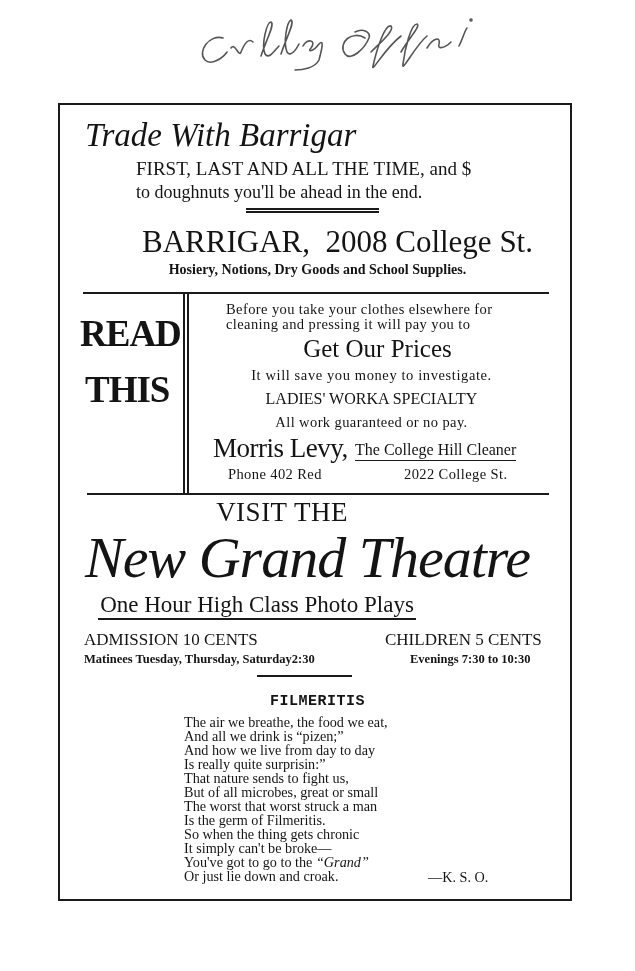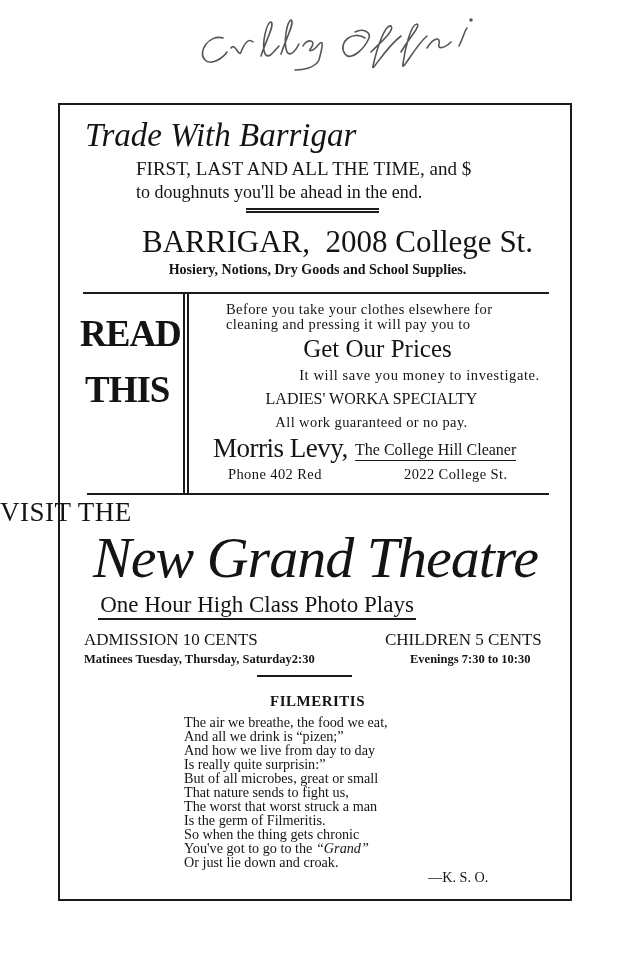--- a/index.html
+++ b/index.html
@@ -23,38 +23,38 @@
   .t-line2 { left:136px; top:182px; font-size:18px; white-space:nowrap; }
   .t-barrigar { left:0; width:635px; text-align:center; top:224px; font-size:31px; white-space:nowrap; }
   .t-hosiery { left:0; width:635px; text-align:center; top:262px; font-size:14px; font-weight:bold; white-space:nowrap; }
 
   .t-read { left:80px; top:312px; font-size:37px; font-weight:bold; white-space:nowrap; letter-spacing:-1px; }
   .t-this { left:85px; top:368px; font-size:37px; font-weight:bold; white-space:nowrap; letter-spacing:-1px; }
 
   .mono { font-family:"Liberation Serif", serif; }
   .t-before { left:226px; top:302px; font-size:14.5px; line-height:15px; white-space:nowrap; letter-spacing:0.4px; }
   .t-getprices { left:190px; width:363px; text-align:center; top:335px; font-size:25px; white-space:nowrap;padding-left:6px; }
-  .t-save { left:190px; width:363px; text-align:center; top:367px; font-size:14.5px; white-space:nowrap; letter-spacing:0.6px;padding-left:48px; }
+  .t-save { left:190px; width:363px; text-align:center; top:367px; font-size:14.5px; white-space:nowrap; letter-spacing:0.6px; }
   .t-ladies { left:190px; width:363px; text-align:center; top:390px; font-size:16px; white-space:nowrap; }
   .t-allwork { left:190px; width:363px; text-align:center; top:414px; font-size:14.5px; white-space:nowrap; letter-spacing:0.4px; }
   .t-morris { left:213px; top:433px; font-size:27px; white-space:nowrap; letter-spacing:-0.5px; }
   .t-cleaner { left:355px; top:441px; font-size:16px; white-space:nowrap; border-bottom:1.5px solid #1a1a1a; padding-bottom:1px; }
   .t-phone { left:228px; top:466px; font-size:14.5px; white-space:nowrap; letter-spacing:0.4px; }
   .t-addr { left:404px; top:466px; font-size:14.5px; white-space:nowrap; letter-spacing:0.4px;text-align:right; }
 
-  .t-visit { left:0; width:564px; top:497px; font-size:27px; white-space:nowrap; letter-spacing:0.5px; }
-  .t-theatre { left:0; width:615px; text-align:center; top:524px; font-size:58px; font-style:italic; white-space:nowrap; letter-spacing:-1px;margin-left:8px; }
+  .t-visit { left:0; width:564px; text-align:center; top:497px; font-size:27px; white-space:nowrap; letter-spacing:0.5px; }
+  .t-theatre { left:0; width:615px; text-align:center; top:524px; font-size:58px; font-style:italic; white-space:nowrap; letter-spacing:-1px; }
   .t-onehour { left:0; width:514px; text-align:center; top:592px; white-space:nowrap; }
   .t-onehour span { font-size:23px; border-bottom:2px solid #1a1a1a; padding:0 2px 1px; }
   .t-admission { left:84px; top:630px; font-size:17px; white-space:nowrap; }
   .t-children { left:385px; top:630px; font-size:17px; white-space:nowrap; }
   .t-matinees { left:84px; top:652px; font-size:12.5px; font-weight:bold; white-space:nowrap; }
   .t-evenings { left:410px; top:652px; font-size:12.5px; font-weight:bold; white-space:nowrap; }
 
-  .t-filmeritis { left:0; width:635px; text-align:center; top:693px; font-family:Liberation Serif, serif; font-weight:bold; font-size:15px; letter-spacing:0.5px; white-space:nowrap; }
+  .t-filmeritis { left:0; width:635px; text-align:center; top:693px; font-family:Liberation Mono, monospace; font-weight:bold; font-size:15px; letter-spacing:0.5px; white-space:nowrap; }
   .poem { left:184px; top:715px; font-size:14.2px; line-height:14px; }
   .poem div { white-space:nowrap; }
   .poem .it { font-style:italic; }
   .t-author { left:428px; top:869px; font-size:14.2px; white-space:nowrap; }
 </style>
 </head>
 <body>
 
 <svg class="abs signature" viewBox="0 0 370 70">
   <g fill="none" stroke="#555" stroke-width="1.6" stroke-linecap="round">
@@ -116,22 +116,23 @@
   <div class="abs t-evenings">Evenings 7:30 to 10:30</div>
 </section>
 
 <section>
   <div class="abs t-filmeritis">FILMERITIS</div>
   <div class="abs poem mono">
     <div>The air we breathe, the food we eat,</div>
     <div>And all we drink is “pizen;”</div>
     <div>And how we live from day to day</div>
     <div>Is really quite surprisin:”</div>
+    <div>That nature sends to fight us,</div>
     <div>But of all microbes, great or small</div>
-    <div>That nature sends to fight us,</div>
     <div>The worst that worst struck a man</div>
     <div>Is the germ of Filmeritis.</div>
     <div>So when the thing gets chronic</div>
+    <div>It simply can't be broke—</div>
     <div><span style="white-space:pre;">You've got to go to the </span><span class="it">“Grand”</span></div>
     <div>Or just lie down and croak.</div>
   </div>
   <div class="abs t-author mono">—K. S. O.</div>
 </section>
 
 </body></html>

